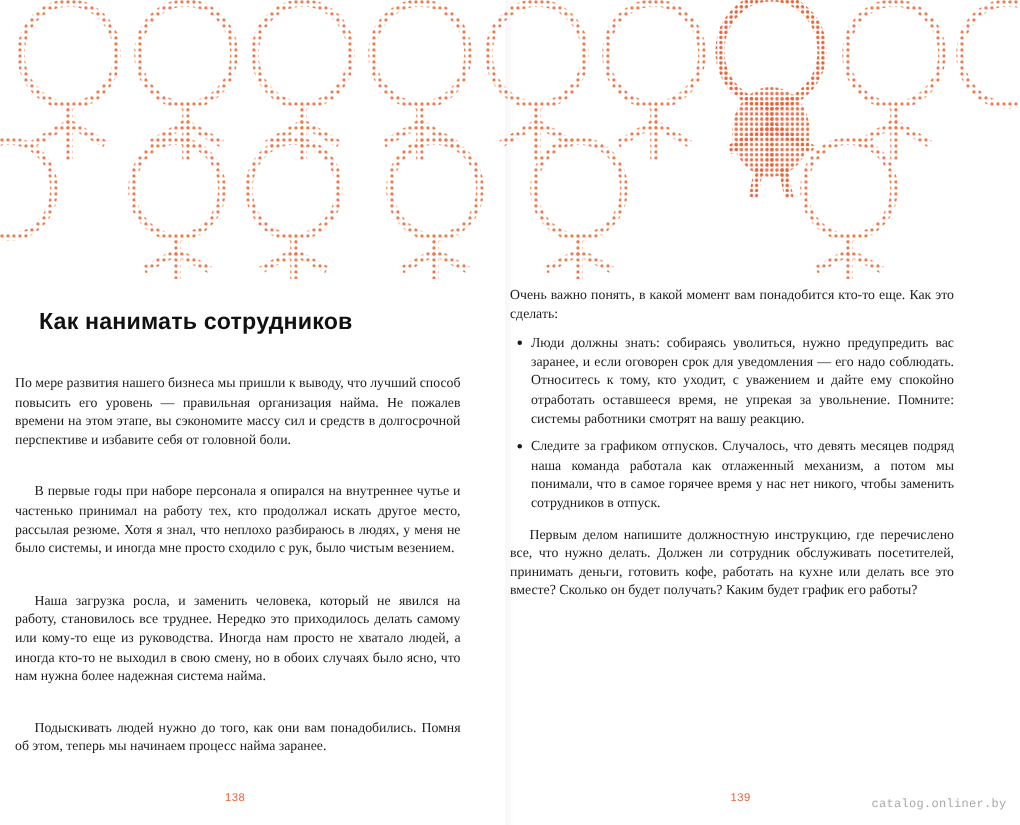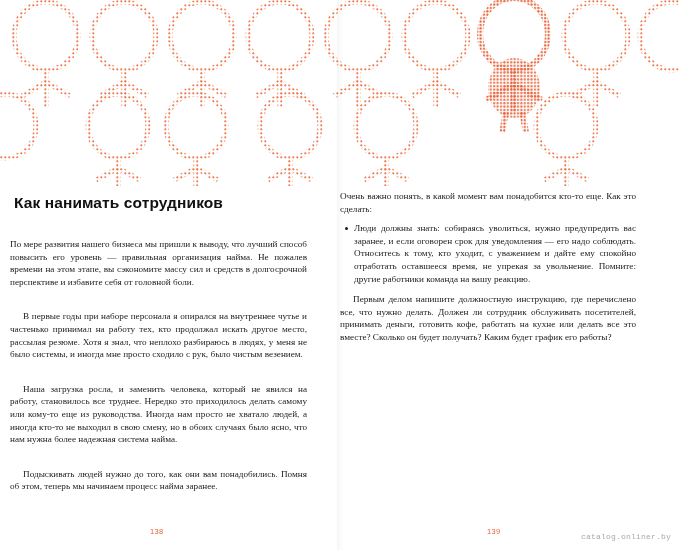--- a/index.html
+++ b/index.html
@@ -53,33 +53,33 @@
   .illustration svg {
     display: block;
   }
 
   
   h1.chapter-title {
     font-family: "Liberation Sans", sans-serif;
     font-size: 15.5px;
     font-weight: bold;
     color: #111111;
-    margin: 4px;
+    margin: 16px;
     padding: 0;
     letter-spacing: 0.1px;
   }
   .title-wrap {
     position: absolute;
     left: 10px;
     top: 190px;
     width: 300px;
   }
   .body-col {
     position: absolute;
-    top: 238px;
+    top: 249px;
     font-size: 9.2px;
     line-height: 12.6px;
     color: #1b1b1b;
     text-align: justify;
   }
   .col-left {
     left: 10px;
     width: 297px;
   }
   .col-right {
@@ -282,21 +282,22 @@
       <p class="indent">Подыскивать людей нужно до того, как они вам понадобились. Помня об этом, теперь мы начинаем процесс найма заранее.</p>
     </div>
 
     <div class="folio folio-left">138</div>
   </div>
 
   <div class="page page-right">
     <div class="body-col col-right">
       <p>Очень важно понять, в какой момент вам понадобится кто-то еще. Как это сделать:</p>
       <ul class="bullets">
-        <li>Люди должны знать: собираясь уволиться, нужно предупредить вас заранее, и если оговорен срок для уведомления — его надо соблюдать. Относитесь к тому, кто уходит, с уважением и дайте ему спокойно отработать оставшееся время, не упрекая за увольнение. Помните: другие работники команда на вашу реакцию.</li>
+        <li>Люди должны знать: собираясь уволиться, нужно предупредить вас заранее, и если оговорен срок для уведомления — его надо соблюдать. Относитесь к тому, кто уходит, с уважением и дайте ему спокойно отработать оставшееся время, не упрекая за увольнение. Помните: системы работники смотрят на вашу реакцию.</li>
+        <li>Следите за графиком отпусков. Случалось, что девять месяцев подряд наша команда работала как отлаженный механизм, а потом мы понимали, что в самое горячее время у нас нет никого, чтобы заменить сотрудников в отпуск.</li>
       </ul>
       <p class="indent after-bullets">Первым делом напишите должностную инструкцию, где перечислено все, что нужно делать. Должен ли сотрудник обслуживать посетителей, принимать деньги, готовить кофе, работать на кухне или делать все это вместе? Сколько он будет получать? Каким будет график его работы?</p>
     </div>
 
     <div class="folio folio-right">139</div>
   </div>
 
   <div class="gutter-shadow"></div>
 
   <div class="watermark">catalog.onliner.by</div>

